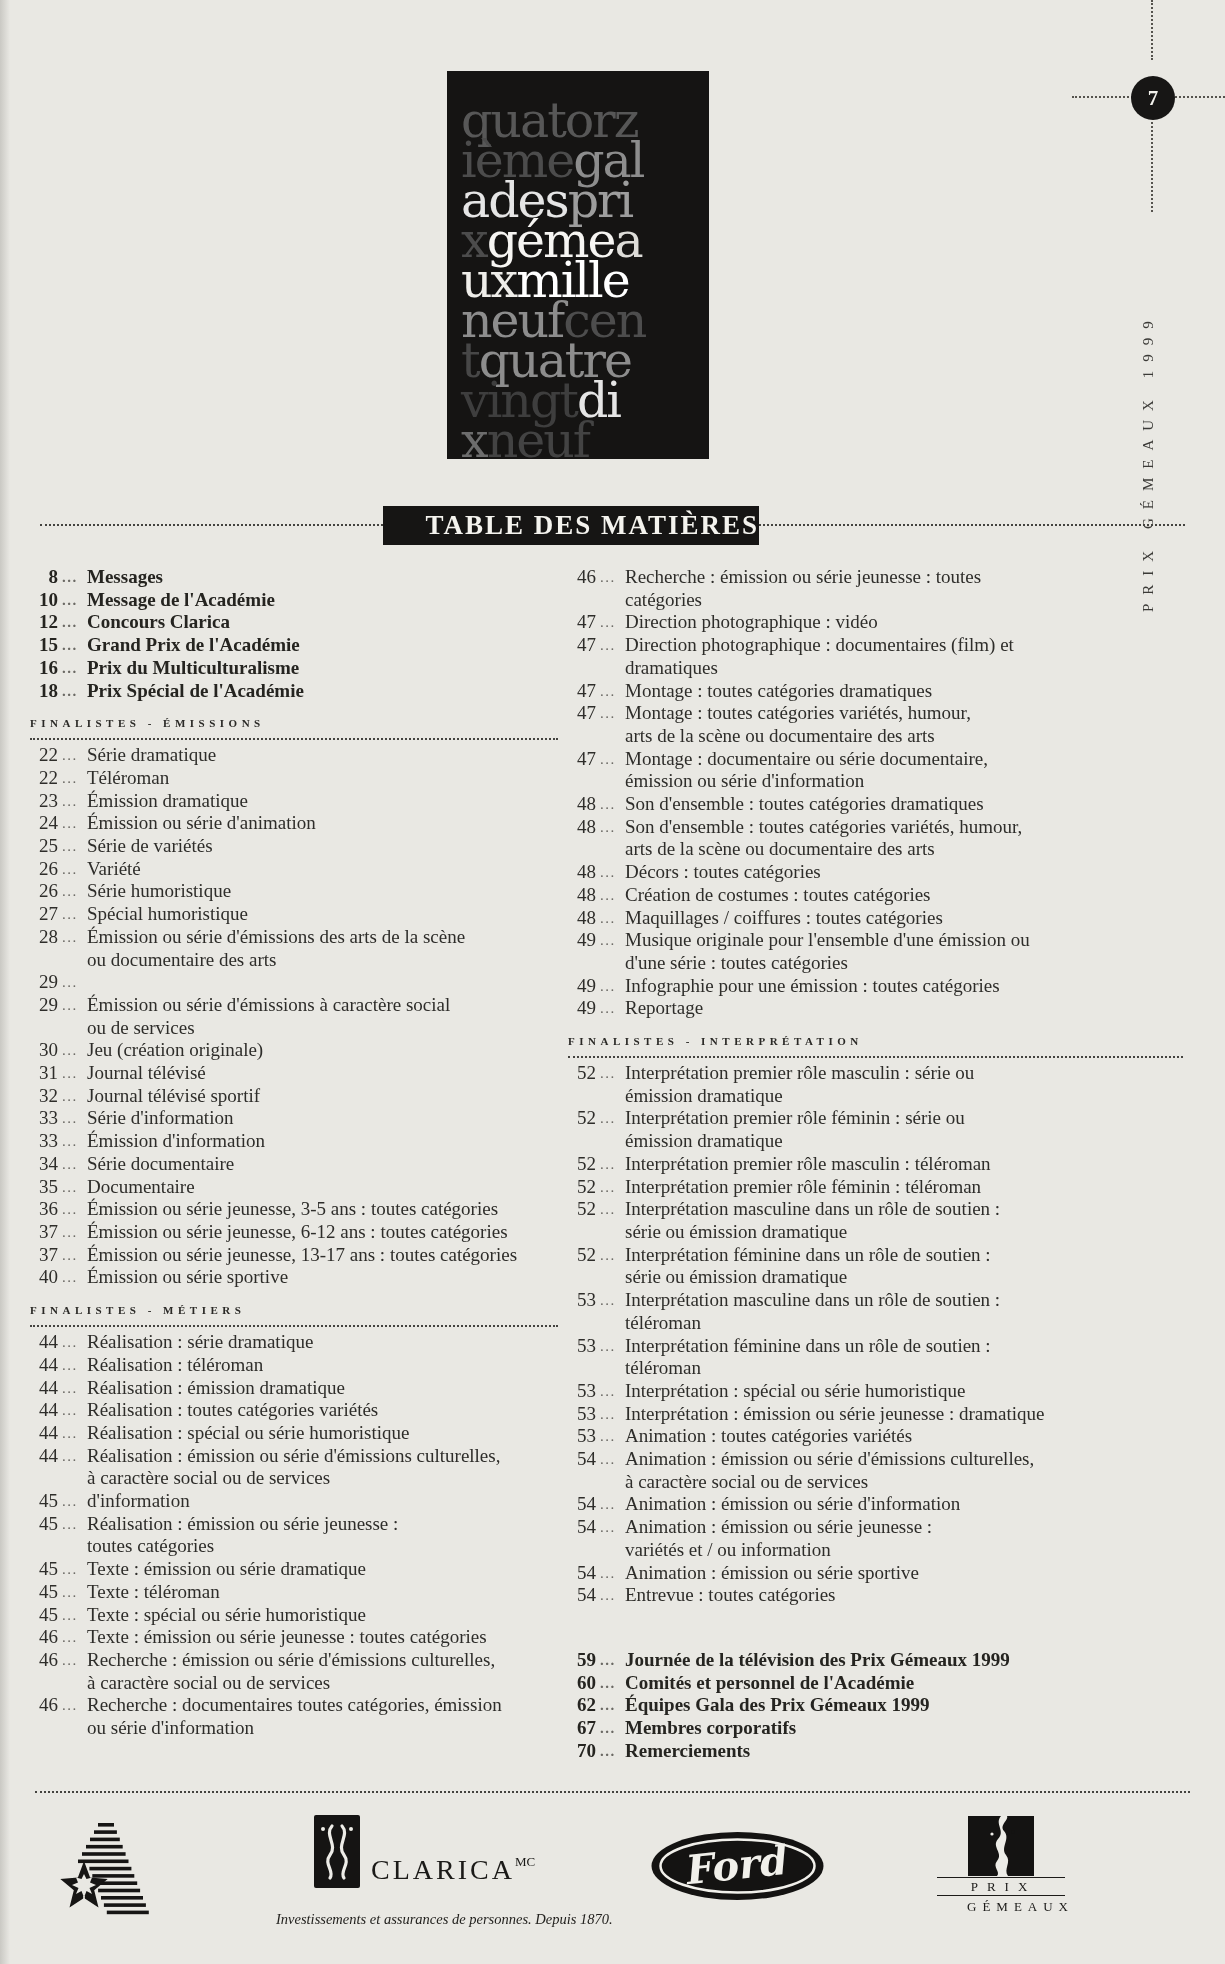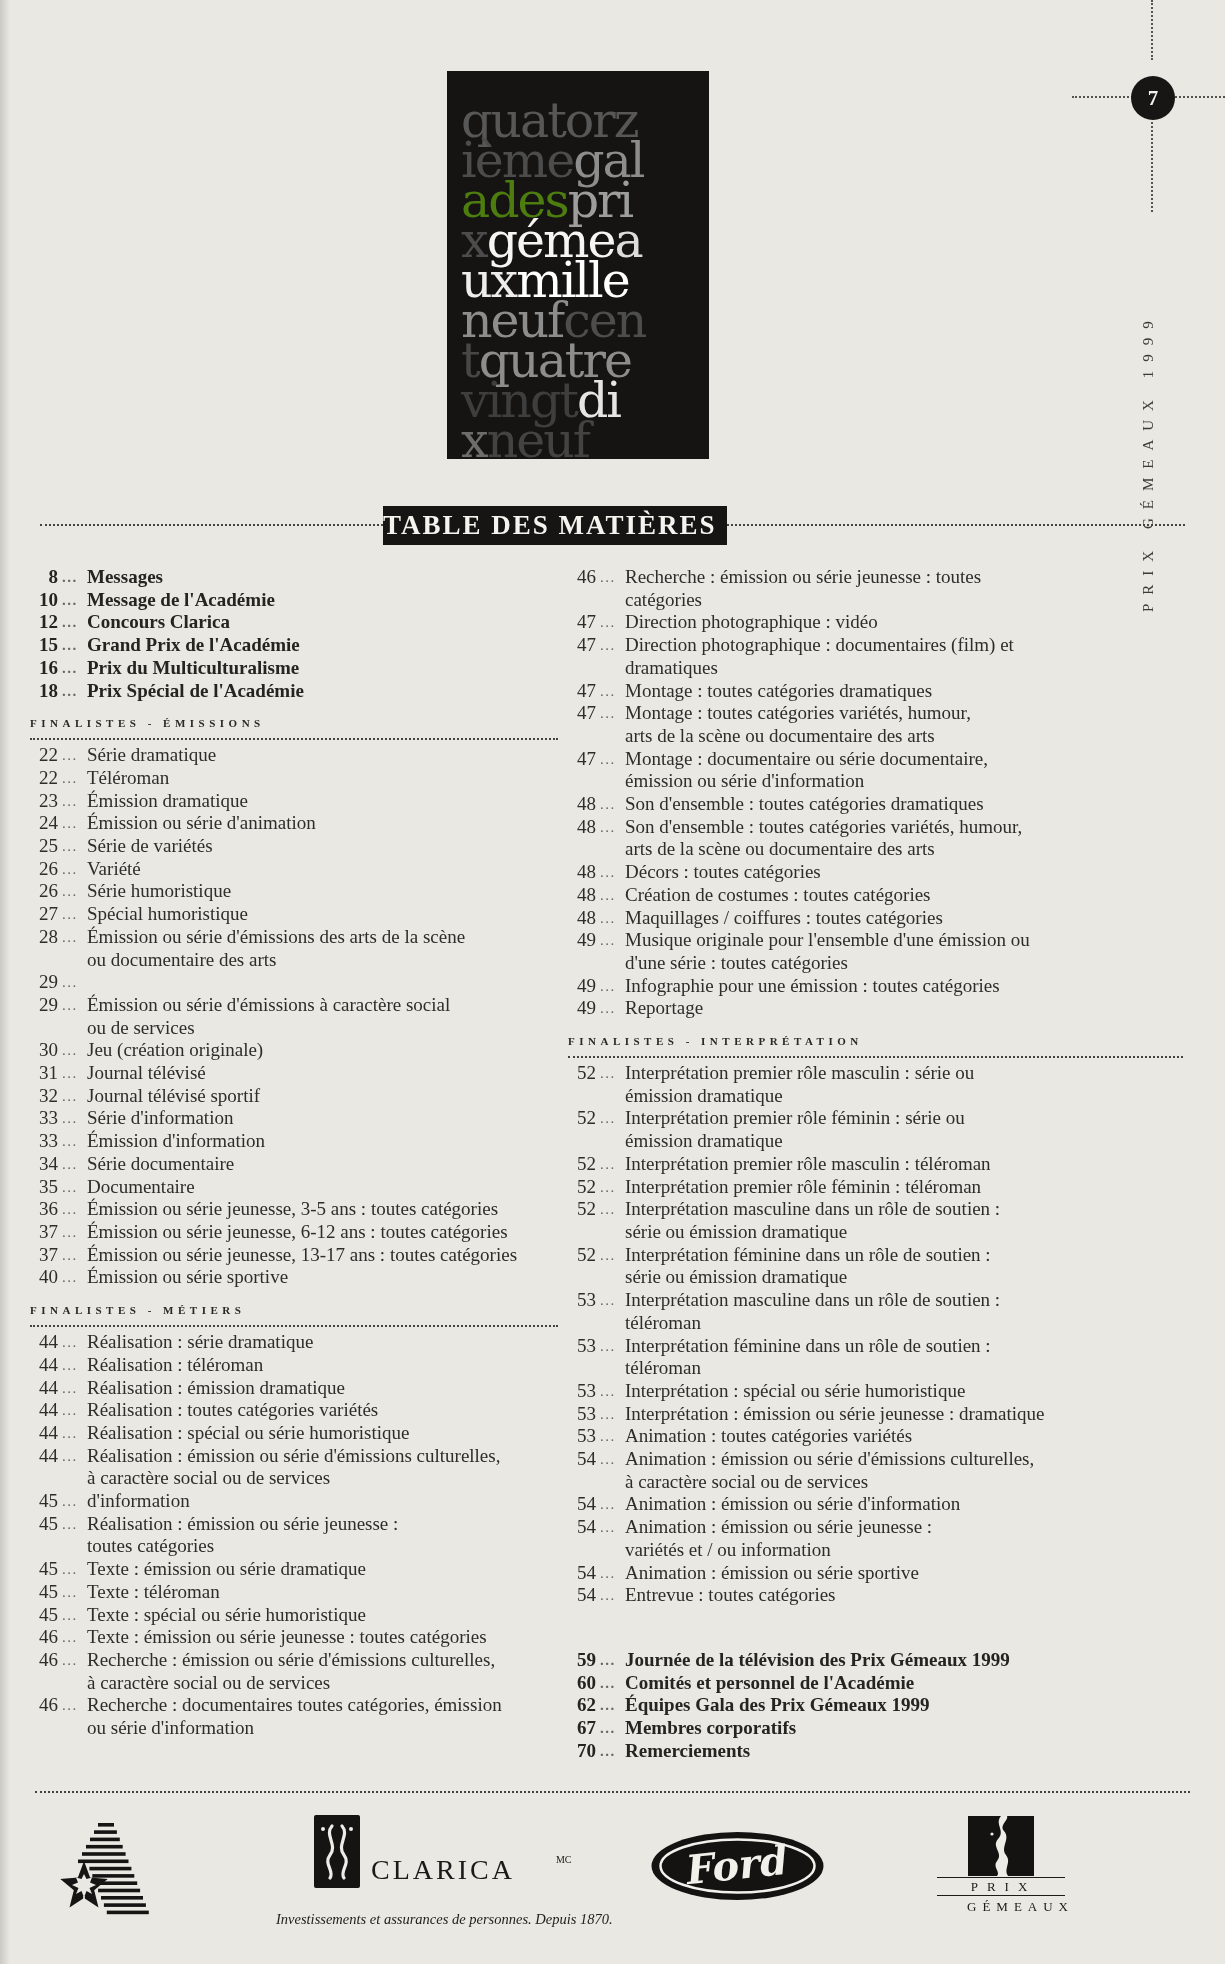--- a/index.html
+++ b/index.html
@@ -20,22 +20,22 @@
     background:#171615;color:#f2f1ec;font:700 21px/44px "Liberation Serif",serif;text-align:center;z-index:3;}
   .vdots{position:absolute;width:0;border-left:2px dotted #55534e;}
   #vdots-top{left:1151px;top:0;height:60px;}
   #vdots-mid{left:1151px;top:122px;height:90px;}
   .hdots{position:absolute;left:1072px;top:96px;width:153px;border-top:2px dotted #55534e;}
   .sidetext{position:absolute;left:1142px;top:612px;transform-origin:left top;
     transform:rotate(-90deg) translateY(-2px);white-space:nowrap;
     font-family:"Liberation Serif",serif;font-size:15px;letter-spacing:9px;color:#3b3a37;}
   
   .titlebar{position:absolute;left:383px;top:506px;width:344px;height:39px;background:#161514;
-    color:#f4f3ee;text-align:left;font-family:"Liberation Serif",serif;font-weight:700;
-    font-size:27px;line-height:39px;letter-spacing:2px;z-index:2;}
+    color:#f4f3ee;text-align:right;font-family:"Liberation Serif",serif;font-weight:700;
+    font-size:27px;line-height:39px;letter-spacing:2px;z-index:2;padding-left:32px;}
   .dotline-h{position:absolute;border-top:2px dotted #44433f;}
   #titledots-left{left:40px;top:524px;width:343px;}
   #titledots-right{left:727px;top:524px;width:458px;}
   #bottom-dots{left:35px;top:1791px;width:1155px;}
   
   .col{position:absolute;top:566px;font-size:19px;line-height:22.7px;}
   #col-left{left:30px;width:528px;}
   #col-right{left:568px;width:615px;}
   .toc-row{display:flex;}
   .num{width:28px;text-align:right;flex:none;}
@@ -46,42 +46,42 @@
   .toc-section{text-align:left;font-weight:700;font-size:11px;letter-spacing:4.5px;
     padding-top:9px;line-height:24px;color:#2a2926;}
   .sec-dot{border-top:2px dotted #44433f;margin:3px 0 4px 0;}
   .toc-gap{height:42px;}
   
   .logo{position:absolute;}
   #academy-logo{left:58px;top:1822px;}
   #clarica-mark{left:314px;top:1815px;}
   .clarica-name{position:absolute;left:371px;top:1854px;font-family:"Liberation Serif",serif;
     font-size:28px;letter-spacing:3px;color:#1b1a18;}
-  .clarica-name .tm{font-size:10px;vertical-align:top;letter-spacing:0;margin-left:41px;}
+  .clarica-name .tm{font-size:13px;vertical-align:top;letter-spacing:0;}
   .clarica-tagline{position:absolute;left:276px;top:1911px;font-style:italic;font-size:14.5px;
     color:#23221f;white-space:nowrap;}
   #ford-logo{left:650px;top:1831px;}
   #pg-logo{left:968px;top:1816px;}
   .pg-rule{position:absolute;left:937px;width:128px;border-top:1.5px solid #1c1b19;}
   #pg-rule1{top:1877px;} #pg-rule2{top:1895px;}
   .pg-prix{position:absolute;left:937px;width:128px;top:1878px;text-align:center;
     font-size:13px;letter-spacing:9px;padding-left:5px;box-sizing:border-box;color:#1c1b19;line-height:17px;}
   .pg-gemeaux{position:absolute;left:928px;width:146px;top:1899px;text-align:right;
     font-size:13px;letter-spacing:6px;padding-left:4px;box-sizing:border-box;color:#1c1b19;line-height:16px;}
 </style>
 </head>
 <body>
 
 <div class="edge-shade"></div>
 
 <div class="masthead">
   <div id="m-lines">
       <div class="m-line"><span style="color: rgb(87, 87, 87);">quatorz</span></div>
       <div class="m-line"><span style="color: rgb(76, 76, 76);">ième</span><span style="color: rgb(141, 141, 141);">gal</span></div>
-      <div class="m-line"><span style="color: #4d7c0f;">ades</span><span style="color: rgb(157, 157, 157);">pri</span></div>
+      <div class="m-line"><span style="color: #e5e5e5;">ades</span><span style="color: rgb(157, 157, 157);">pri</span></div>
       <div class="m-line"><span style="color: rgb(76, 76, 76);">x</span><span style="color: rgb(246, 245, 242);">géme</span><span style="color: rgb(221, 220, 216);">a</span></div>
       <div class="m-line"><span style="color: rgb(238, 237, 233);">ux</span><span style="color: #ffffff;">mille</span></div>
       <div class="m-line"><span style="color: rgb(141, 141, 141);">neuf</span><span style="color: rgb(77, 77, 77);">cen</span></div>
       <div class="m-line"><span style="color: rgb(71, 71, 71);">t</span><span style="color: rgb(141, 141, 141);">quatre</span></div>
       <div class="m-line"><span style="color: rgb(62, 62, 62);">vingt</span><span style="color: #e5e5e5;">di</span></div>
       <div class="m-line"><span style="color: rgb(109, 109, 109);">x</span><span style="color: rgb(67, 67, 67);">neuf</span></div>
     </div>
 </div>
 
 <div class="vdots" id="vdots-top"></div>

